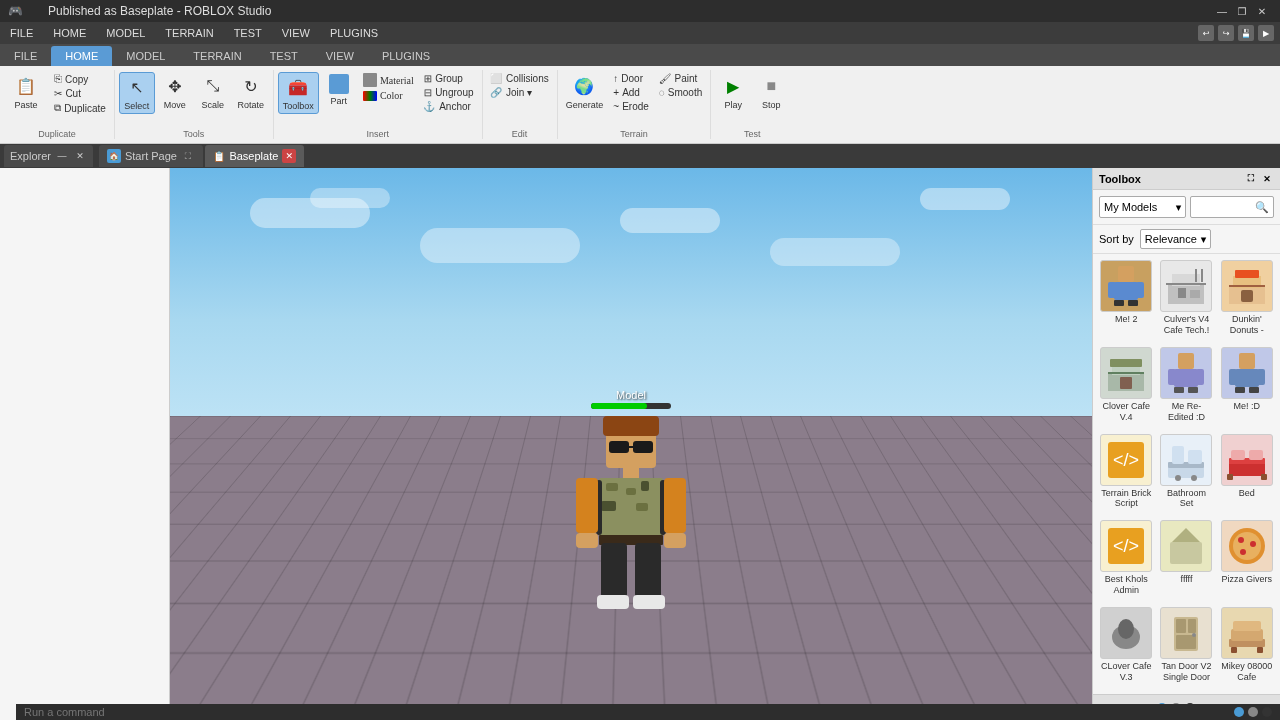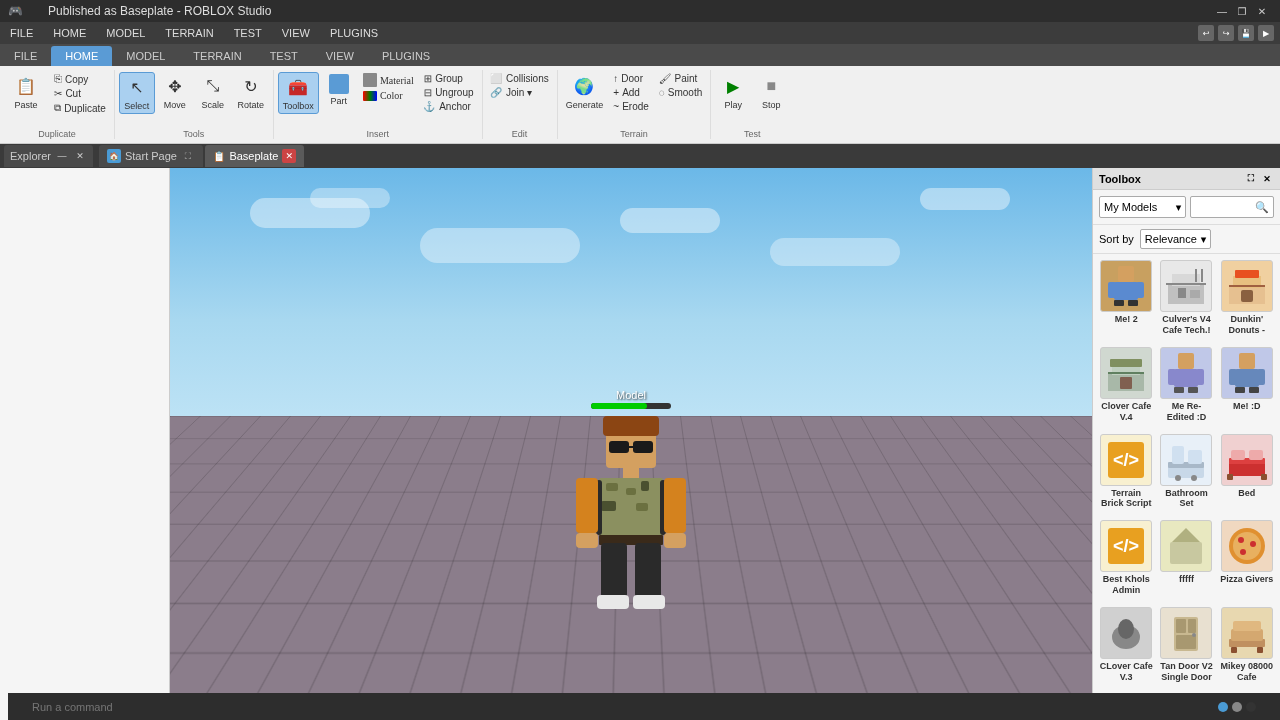--- a/index.html
+++ b/index.html
@@ -99,29 +99,29 @@
       cursor: pointer;
       border-radius: 3px;
       font-size: 10px;
       color: #333;
       gap: 3px;
       white-space: nowrap;
     }
 
     
     #statusbar {
-      height: 27px;
+      height: 16px;
       background: #2d2d2d;
       position: absolute;
       bottom: 0;
-      left: 8px;
+      left: 16px;
       right: 0;
       display: flex;
       align-items: center;
-      padding: 0 24px;
+      padding: 0 8px;
       color: #ccc;
       font-size: 11px;
     }
     #statusbar input {
       background: transparent;
       border: none;
       color: #ccc;
       font-size: 11px;
       flex: 1;
       outline: none;
@@ -336,21 +336,20 @@
       flex: 1;
     }
     .toolbox-item {
       display: flex;
       flex-direction: column;
       align-items: center;
       cursor: pointer;
       padding: 2px;
       border-radius: 3px;
       gap: 2px;
-      font-weight: bold;
     }
     .toolbox-thumb {
       width: 52px;
       height: 52px;
       border-radius: 3px;
       display: flex;
       align-items: center;
       justify-content: center;
       overflow: hidden;
       border: 1px solid #ccc;

